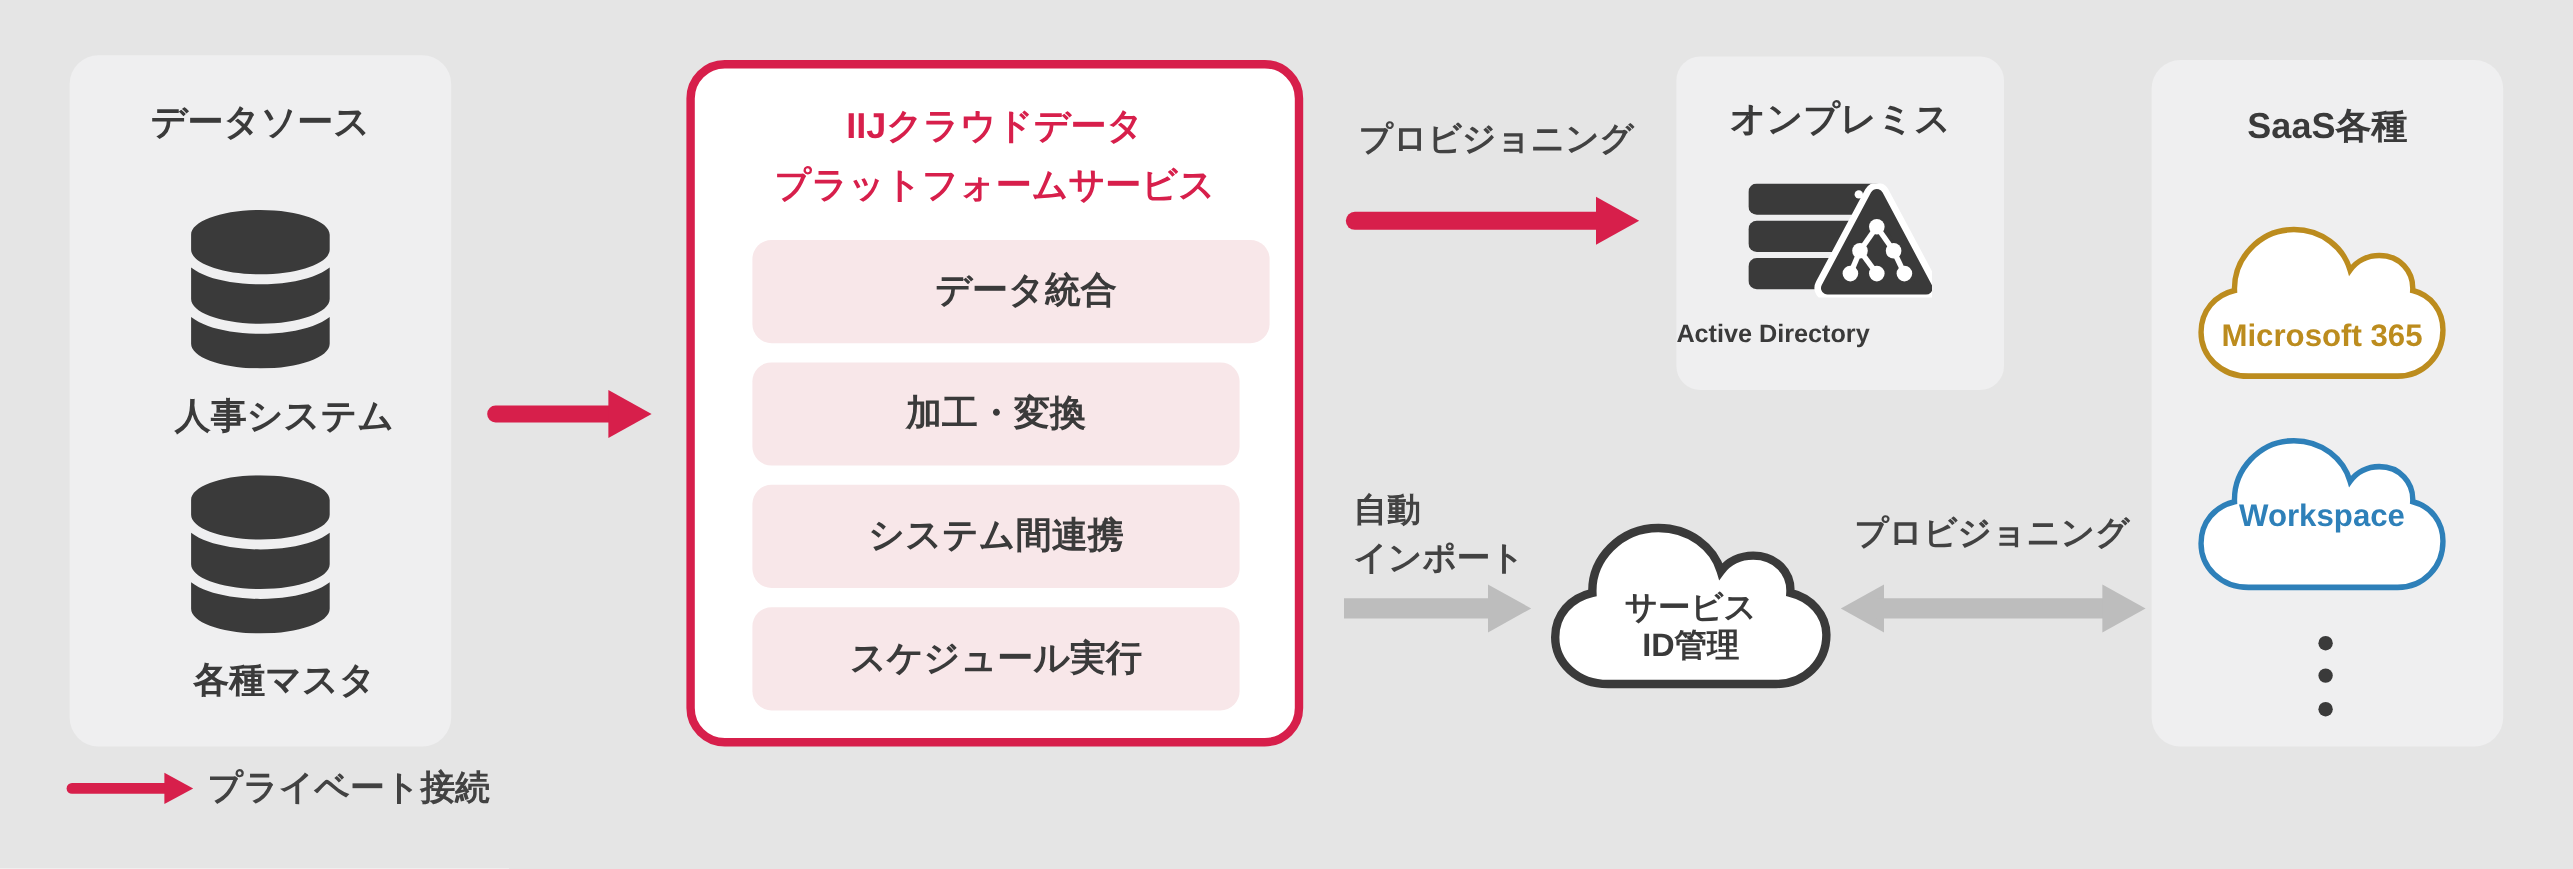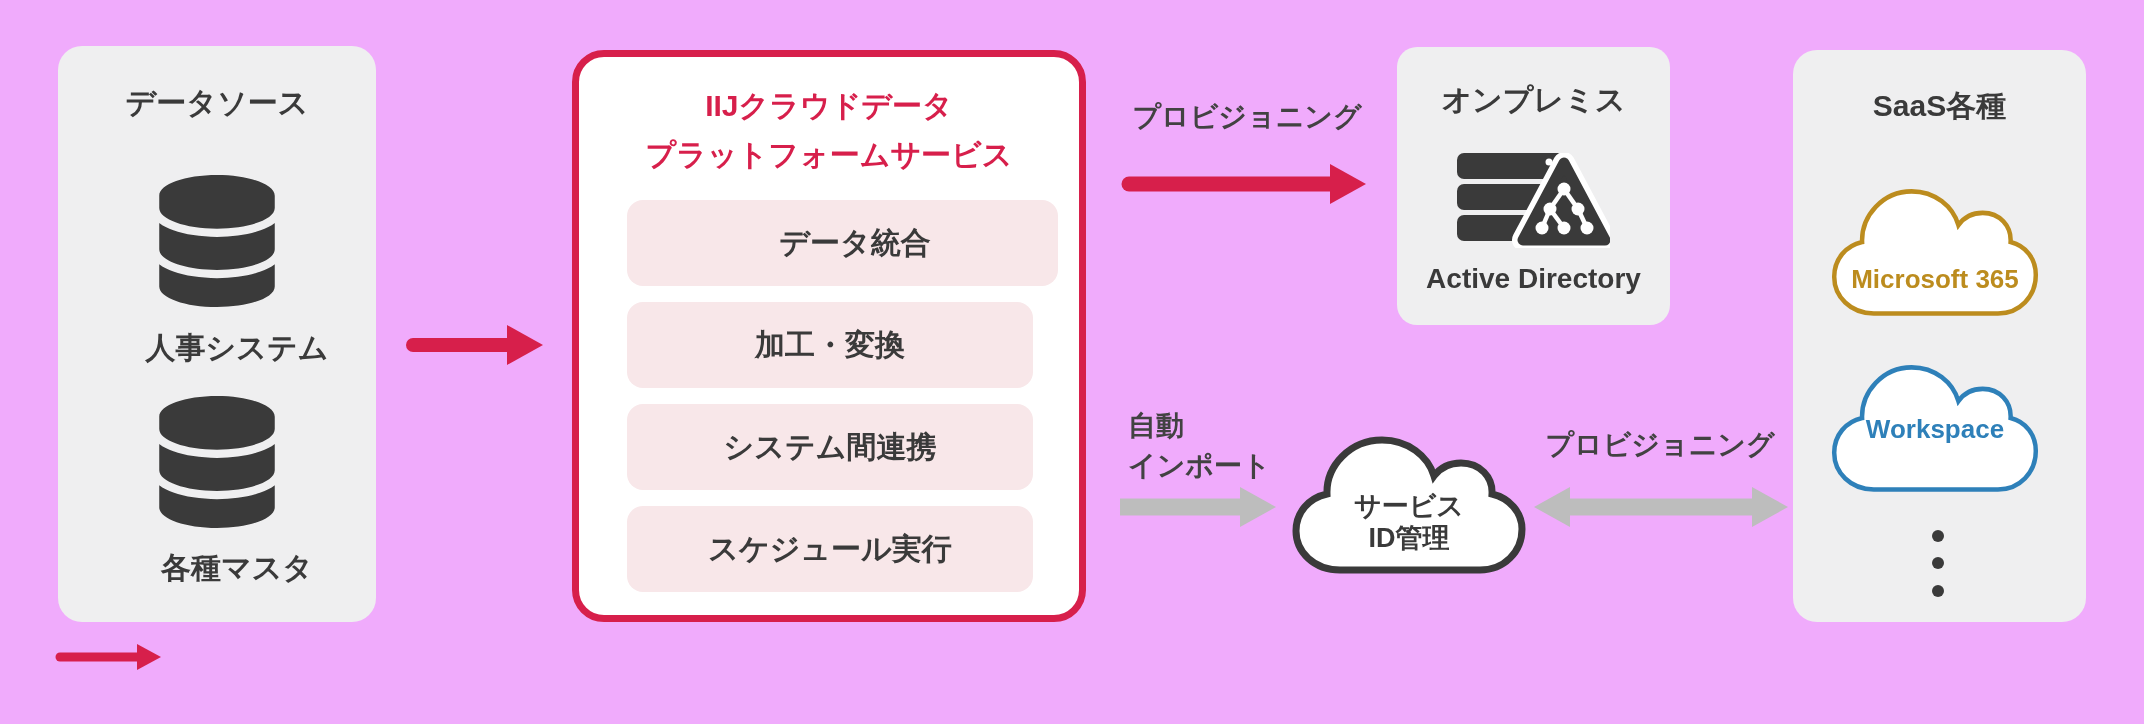--- a/index.html
+++ b/index.html
@@ -1,17 +1,17 @@
 <!DOCTYPE html>
 <html><head>
 <meta charset="utf-8">
 <style>
   html,body{margin:0;padding:0;background:#ffffff;}
   .canvas{
-    position:relative;width:2144px;height:724px;background:#f0abfc;overflow:hidden;
+    position:relative;width:2144px;height:724px;background:#e5e5e5;overflow:hidden;
     font-family:"Liberation Sans","DejaVu Sans",sans-serif;font-weight:700;color:#3A3A3A;
   }
   .abs{position:absolute;}
   .panel{position:absolute;background:#EFEFF0;border-radius:24px;}
   .panel-title{position:absolute;left:0;width:100%;text-align:center;font-size:30px;line-height:36px;color:#3A3A3A;}
   .item-label{position:absolute;left:0;width:100%;text-align:center;font-size:30px;line-height:36px;color:#3A3A3A;padding-left:20px;}
 
   
   .left-panel{left:58px;top:46px;width:318px;height:576px;}
   .db-icon{position:absolute;left:101px;width:116px;height:132px;}
@@ -23,21 +23,21 @@
     border:7px solid #D71F4B;border-radius:32px;box-sizing:border-box;}
   .center-title{position:absolute;left:0;top:24px;width:100%;text-align:center;
     color:#D71F4B;font-size:30px;line-height:49px;}
   .feature-box{position:absolute;left:48px;width:406px;height:86px;background:#F8E7E9;
     border-radius:16px;text-align:center;font-size:30px;line-height:86px;color:#3A3A3A;}
   .fb0{top:143px;padding-left:25px;} .fb1{top:245px;text-align:center;} .fb2{top:347px;} .fb3{top:449px;}
 
   
   .onprem-panel{left:1397px;top:47px;width:273px;height:278px;border-radius:20px;}
   .ad-icon{position:absolute;left:60px;top:106px;width:153px;height:95px;}
-  .ad-label{position:absolute;left:0;top:215px;width:100%;text-align:center;font-size:28px;line-height:34px;}
+  .ad-label{position:absolute;left:0;top:215px;width:100%;font-size:21px;line-height:34px;}
 
   
   .saas-panel{left:1793px;top:50px;width:293px;height:572px;border-radius:24px;}
   .cloud{position:absolute;}
   .cloud-m365{left:34px;top:130px;width:216px;height:141px;}
   .cloud-google{left:34px;top:306px;width:216px;height:141px;}
   .cloud svg{position:absolute;left:0;top:0;width:100%;height:100%;}
   .cloud-label{position:absolute;left:0;width:100%;text-align:center;font-size:26px;line-height:34px;}
   .m365-label{top:82px;color:#BC8C1E;}
   .google-label{top:55px;line-height:37px;color:#2E80B9;}
@@ -183,14 +183,15 @@
   <svg class="abs" style="left:1532px;top:485px" width="258" height="44" viewBox="0 0 258 44">
     <polygon points="38,2 2,22 38,42" fill="#BDBDBD"></polygon>
     <line x1="32" y1="22" x2="226" y2="22" stroke="#BDBDBD" stroke-width="17"></line>
     <polygon points="220,2 256,22 220,42" fill="#BDBDBD"></polygon>
   </svg>
 
   <svg class="abs" style="left:55px;top:640px" width="108" height="34" viewBox="0 0 108 34">
     <line x1="5" y1="17" x2="84" y2="17" stroke="#D71F4B" stroke-width="9" stroke-linecap="round"></line>
     <polygon points="82,4 106,17 82,30" fill="#D71F4B"></polygon>
   </svg>
+  <div class="legend-label">プライベート接続</div>
 
 </div>
 
 </body></html>

